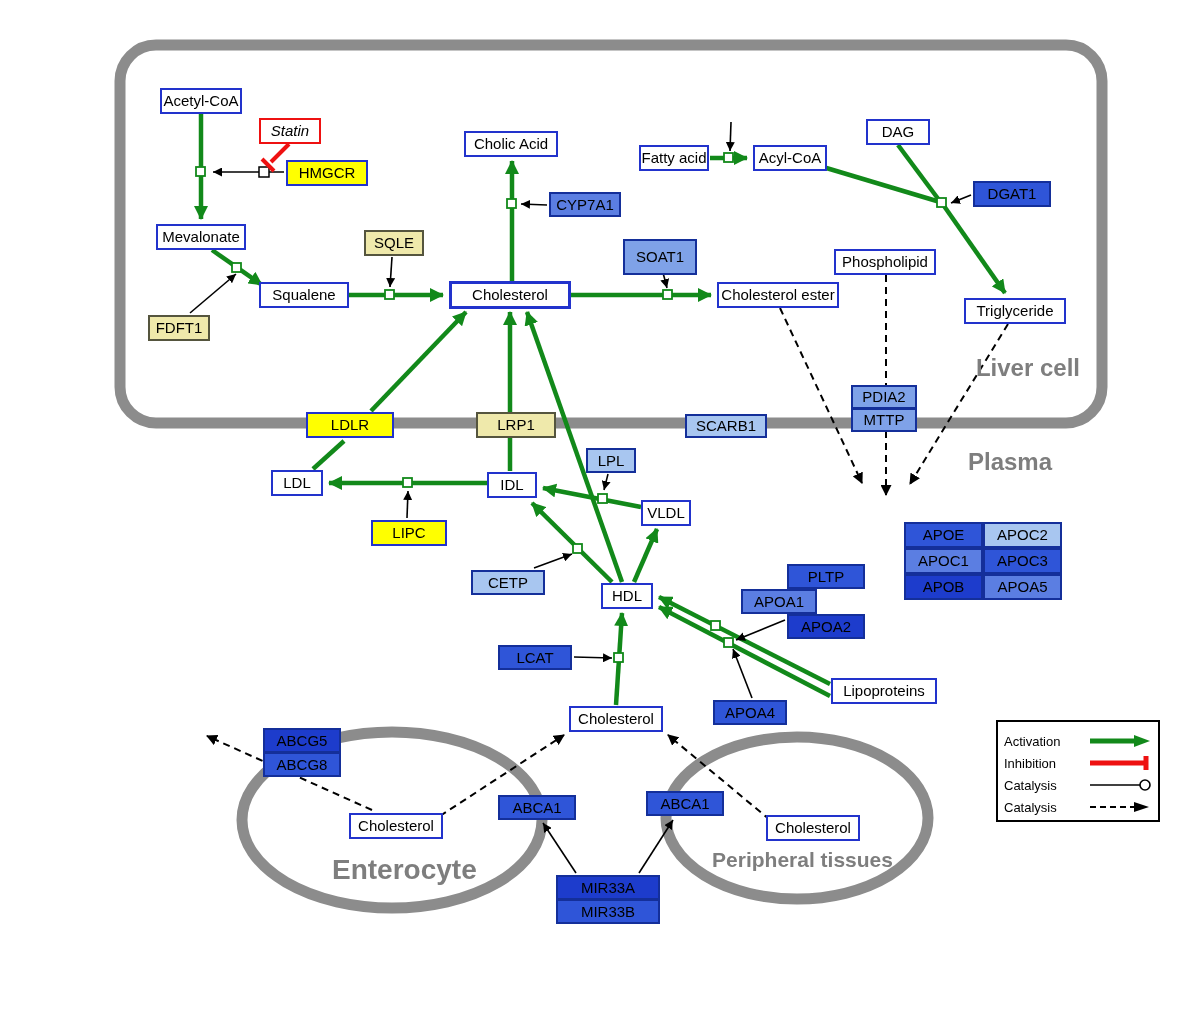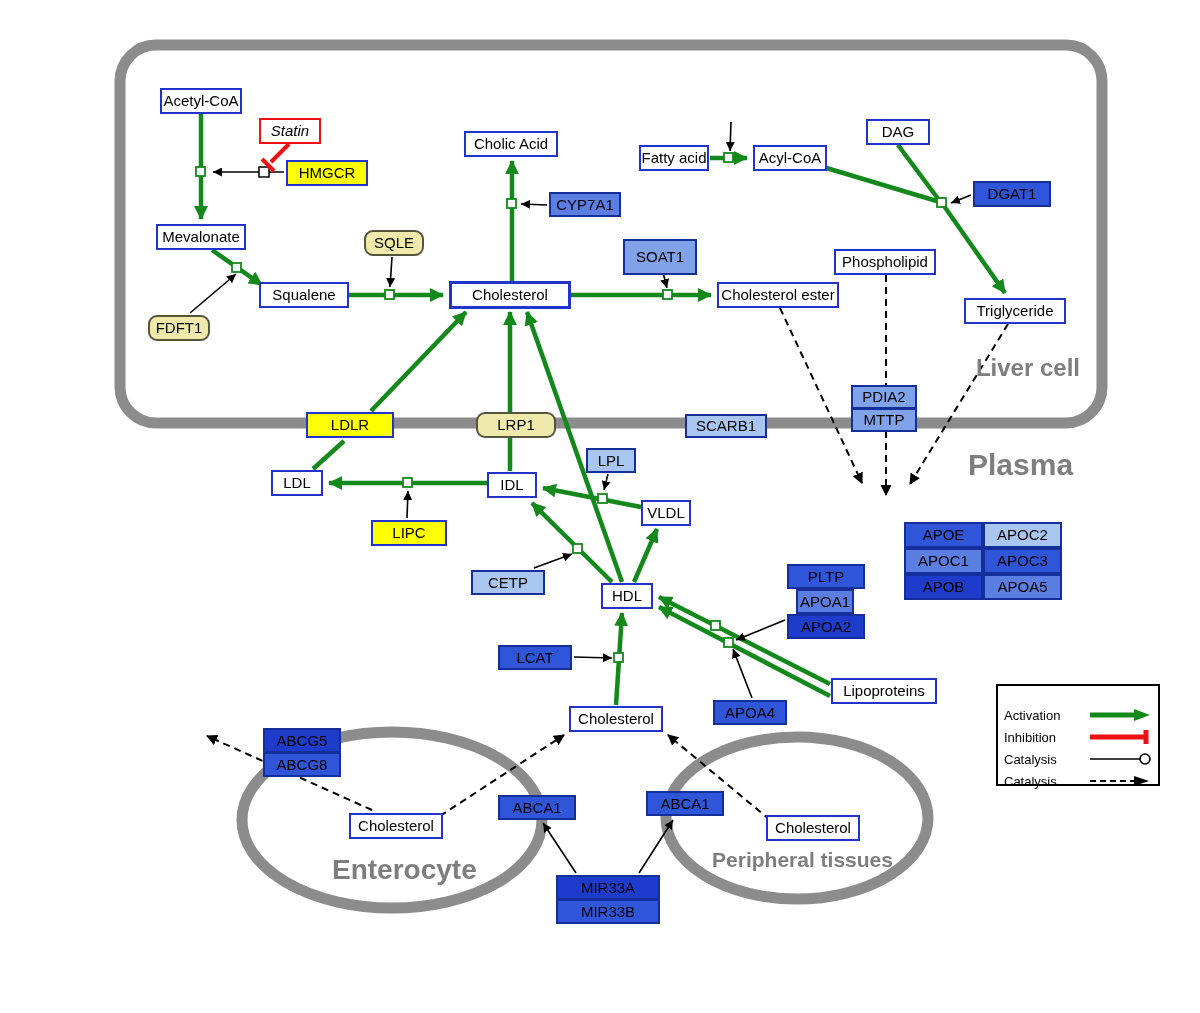--- a/index.html
+++ b/index.html
@@ -26,29 +26,29 @@
   .edge-tr{stroke:#000;stroke-width:2;fill:none;stroke-dasharray:7 5;}
   .rx-node{fill:#fff;stroke:var(--activation-green,#12891a);stroke-width:1.8;}
   .cat-sq{fill:#fff;stroke:#000;stroke-width:1.5;}
   .mk-act{fill:var(--activation-green,#12891a);}
   .box{position:absolute;box-sizing:border-box;display:flex;align-items:center;justify-content:center;
        text-align:center;font-size:15px;line-height:1.05;color:#000;z-index:3;
        border:2px solid var(--metabolite-border-blue,#2233cc);background:#fff;}
   .bold-border{border-width:3px;}
   .statin{border-color:var(--inhibition-red,#ee1111);font-style:italic;}
   .yellow{background:var(--gene-yellow,#ffff00);}
-  .paleyellow{background:var(--pale-yellow,#efe9ab);border-color:#55553e;border-radius:9px;}
+  .paleyellow{background:var(--pale-yellow,#efe9ab);border-color:#55553e;}
   .b1{background:var(--blue-dark,#1d3ccc);border-color:#142f9a;}
   .b2{background:var(--blue-mid,#2f55d8);border-color:#142f9a;}
   .b3{background:var(--blue-medium-light,#5b7ee2);border-color:#142f9a;}
   .b4{background:var(--blue-light,#7fa2e8);border-color:#142f9a;}
   .b5{background:var(--blue-pale,#a8c6f0);border-color:#142f9a;}
   .region-label{position:absolute;z-index:2;font-weight:bold;color:#7e7e7e;}
-  .legend{position:absolute;left:996px;top:684px;width:164px;height:102px;z-index:3;
-          border:2px solid #000;background:#fff;box-sizing:border-box;padding:18px 6px;}
+  .legend{position:absolute;left:996px;top:720px;width:164px;height:102px;z-index:3;
+          border:2px solid #000;background:#fff;box-sizing:border-box;padding:8px 6px;}
   .legend-row{display:flex;align-items:center;justify-content:space-between;height:22px;}
   .legend-label{font-size:13px;color:#000;}
 </style>
 </head>
 <body>
 
 <div id="canvas">
 
   <svg id="edges" width="1200" height="1013" viewBox="0 0 1200 1013">
     <defs>
@@ -136,21 +136,21 @@
       <rect class="rx-node" x="403" y="478" width="9" height="9"></rect>
       <rect class="rx-node" x="598" y="494" width="9" height="9"></rect>
       <rect class="rx-node" x="573" y="544" width="9" height="9"></rect>
       <rect class="rx-node" x="711" y="621" width="9" height="9"></rect>
       <rect class="rx-node" x="724" y="638" width="9" height="9"></rect>
       <rect class="rx-node" x="614" y="653" width="9" height="9"></rect>
     </g>
   </svg>
 
   <div class="region-label" style="left:940px;top:354px;width:140px;font-size:24px;text-align:right">Liver cell</div>
-  <div class="region-label" style="left:968px;top:448px;width:120px;font-size:30px">Plasma</div>
+  <div class="region-label" style="left:968px;top:448px;width:120px;font-size:24px">Plasma</div>
   <div class="region-label" style="left:332px;top:854px;width:130px;font-size:28px;">Enterocyte</div>
   <div class="region-label" style="left:700px;top:848px;width:205px;font-size:21px;text-align:center">Peripheral tissues</div>
 
   <div class="box" style="left:160px;top:88px;width:82px;height:26px">Acetyl-CoA</div>
   <div class="box statin" style="left:259px;top:118px;width:62px;height:26px">Statin</div>
   <div class="box yellow" style="left:286px;top:160px;width:82px;height:26px">HMGCR</div>
   <div class="box" style="left:156px;top:224px;width:90px;height:26px">Mevalonate</div>
   <div class="box paleyellow" style="left:364px;top:230px;width:60px;height:26px">SQLE</div>
   <div class="box paleyellow" style="left:148px;top:315px;width:62px;height:26px">FDFT1</div>
   <div class="box" style="left:259px;top:282px;width:90px;height:26px">Squalene</div>
@@ -173,21 +173,21 @@
   <div class="box b5" style="left:685px;top:414px;width:82px;height:24px">SCARB1</div>
 
   <div class="box" style="left:271px;top:470px;width:52px;height:26px">LDL</div>
   <div class="box" style="left:487px;top:472px;width:50px;height:26px">IDL</div>
   <div class="box b5" style="left:586px;top:448px;width:50px;height:25px">LPL</div>
   <div class="box" style="left:641px;top:500px;width:50px;height:26px">VLDL</div>
   <div class="box yellow" style="left:371px;top:520px;width:76px;height:26px">LIPC</div>
   <div class="box b5" style="left:471px;top:570px;width:74px;height:25px">CETP</div>
   <div class="box" style="left:601px;top:583px;width:52px;height:26px">HDL</div>
   <div class="box b2" style="left:787px;top:564px;width:78px;height:25px">PLTP</div>
-  <div class="box b3" style="left:796px;top:589px;width:58px;height:25px">APOA1</div>
+  <div class="box b3" style="left:741px;top:589px;width:76px;height:25px">APOA1</div>
   <div class="box b1" style="left:787px;top:614px;width:78px;height:25px">APOA2</div>
   <div class="box b2" style="left:498px;top:645px;width:74px;height:25px">LCAT</div>
   <div class="box b2" style="left:713px;top:700px;width:74px;height:25px">APOA4</div>
   <div class="box" style="left:831px;top:678px;width:106px;height:26px">Lipoproteins</div>
   <div class="box" style="left:569px;top:706px;width:94px;height:26px">Cholesterol</div>
 
   <div class="box b2" style="left:904px;top:522px;width:79px;height:26px">APOE</div>
   <div class="box b5" style="left:983px;top:522px;width:79px;height:26px">APOC2</div>
   <div class="box b3" style="left:904px;top:548px;width:79px;height:26px">APOC1</div>
   <div class="box b2" style="left:983px;top:548px;width:79px;height:26px">APOC3</div>

